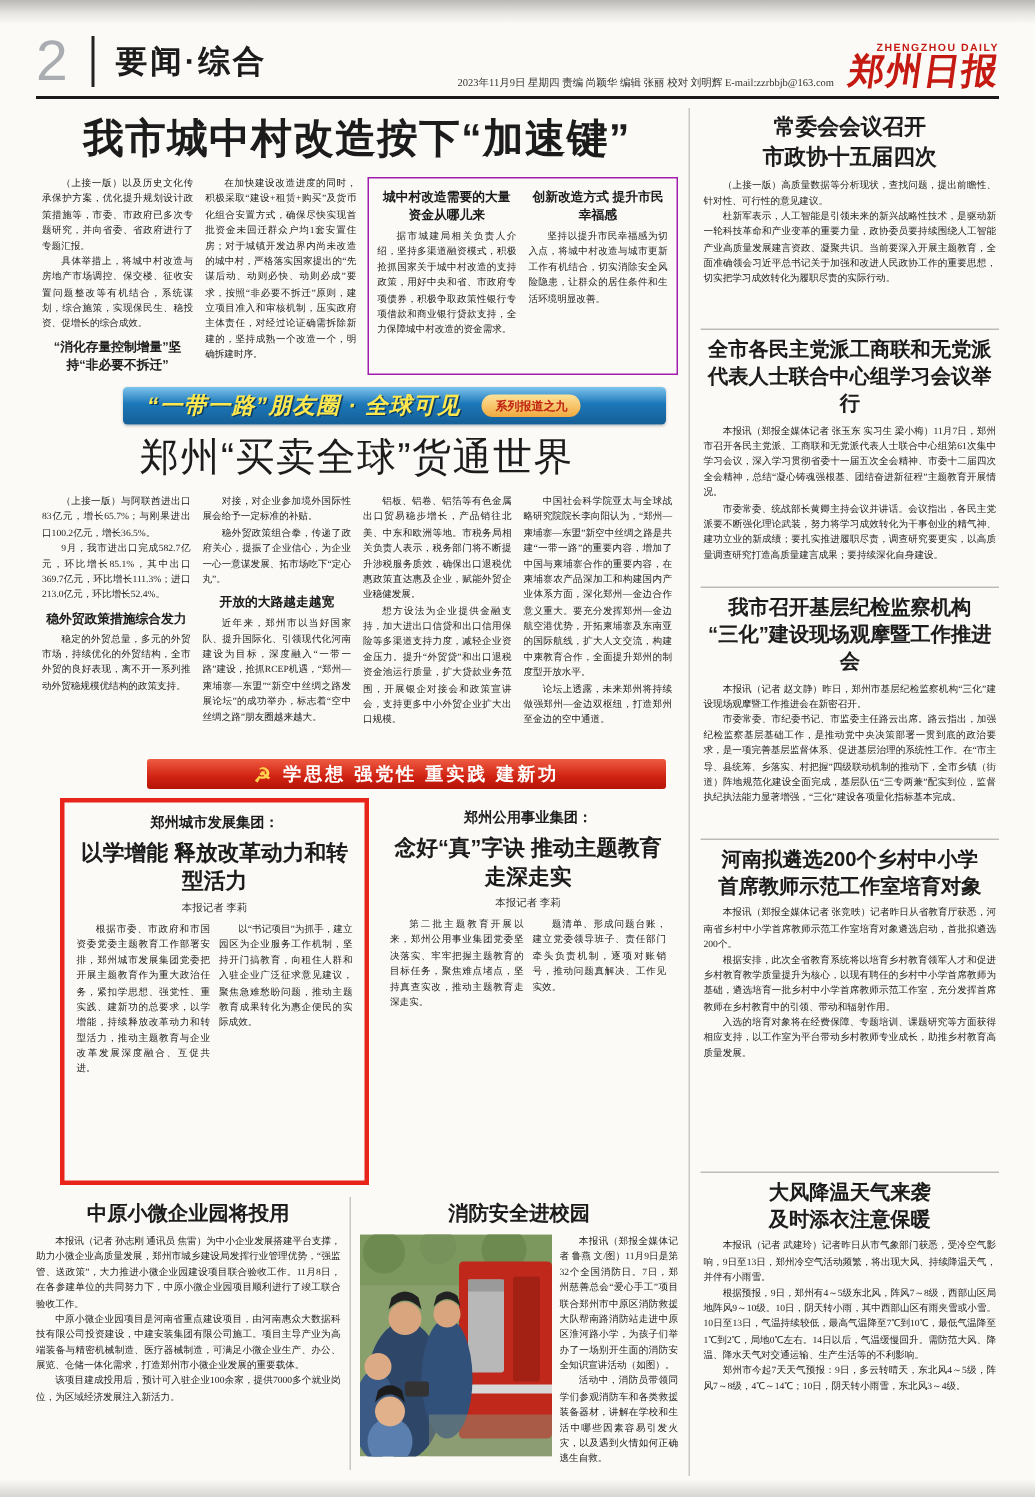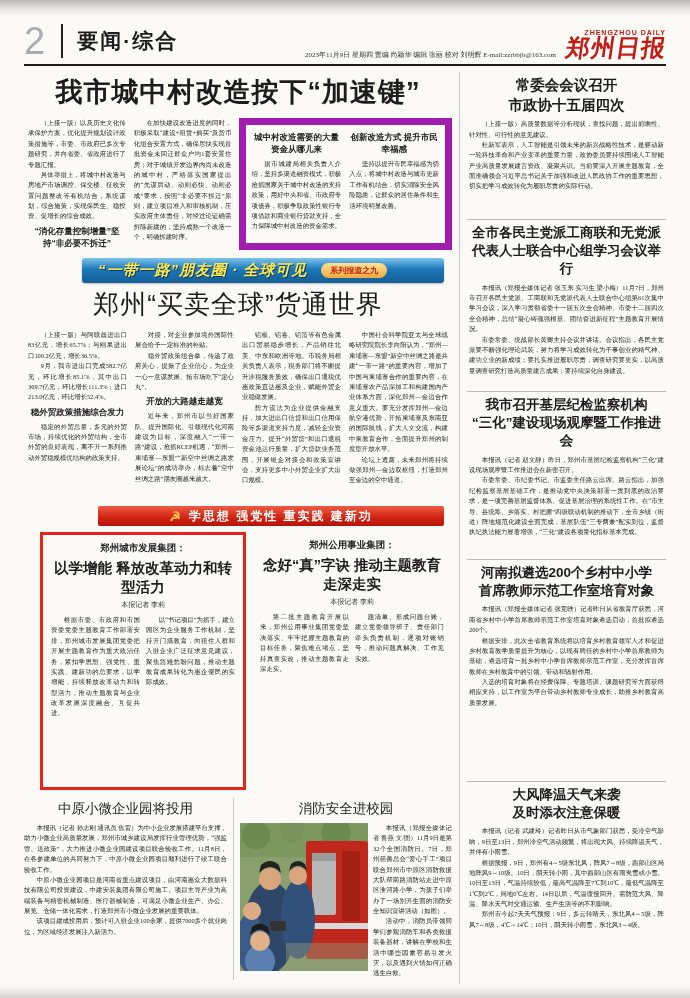--- a/index.html
+++ b/index.html
@@ -27,21 +27,21 @@
   .zone-divider { width:1px; background:#c9c7c2; margin:0 7px; }
   .zone-right { flex:1; }
 
   p.body, .body p { font-size:6.4px; line-height:1.62; text-align:justify; text-indent:2em; color:#222; }
   .sub-head { font-family:"Liberation Sans",sans-serif; font-weight:700; text-align:center; font-size:8.5px; margin:4px 0 3px; text-indent:0; }
 
   
   .h1-main { font-family:Liberation Sans, sans-serif; font-size:27px; font-weight:700; text-align:center; letter-spacing:1px; margin:2px 0 8px; }
   .main-cols { display:flex; height:132px; overflow:hidden; }
   .main-cols .col { flex:1; padding:0 4px; overflow:hidden; }
-  .main-box { flex:2; display:flex; border:7px solid #a21caf; padding:3px 2px; margin-left:3px; }
+  .main-box { flex:2; display:flex; border:1px solid #a21caf; padding:3px 2px; margin-left:3px; }
   .main-box .col { flex:1; }
 
   
   .belt-banner { position:relative; margin:8px 0 4px 58px; width:362px; height:25px; border-radius:3px;
     background:linear-gradient(#7cc4ec,#1c77b8 45%,#155f97); display:flex; align-items:center; box-shadow:0 1px 2px rgba(0,0,0,.25); }
   .belt-banner-title { font-family:"Liberation Sans",sans-serif; font-weight:700; font-style:italic; font-size:15px; color:#ffe84d; text-shadow:1px 1px 0 #0c3c63; margin-left:16px; letter-spacing:1px; }
   .belt-badge { margin-left:14px; background:linear-gradient(#fde39a,#f0a93f); color:#c02413; font-size:8px; font-weight:700; padding:2px 9px; border-radius:9px; }
   .h2-belt { font-family:"Liberation Sans",sans-serif; font-size:26px; font-weight:400; text-align:center; letter-spacing:1px; margin:4px 0 8px; }
   .belt-cols { display:flex; height:168px; overflow:hidden; }
   .belt-cols .col { flex:1; padding:0 4px; overflow:hidden; }
@@ -56,21 +56,21 @@
   .study-art.boxed { border:3px solid #e8251a; margin-right:6px;margin-left:16px; }
   .org-line { text-align:center; font-family:"Liberation Sans",sans-serif; font-weight:700; font-size:9.5px; margin-top:3px; }
   .study-title { text-align:center; font-family:"Liberation Sans",sans-serif; font-weight:700; font-size:14.5px; margin:4px 0 3px; }
   .byline { text-align:center; font-size:7px; color:#333; margin-bottom:5px; }
   .two-col { display:flex; }
   .two-col .col { flex:1; padding:0 3px; overflow:hidden; }
 
   
   .bottom-row { display:flex; margin-top:8px; height:182px; }
   .bl-art { width:210px; padding-right:6px; border-right:1px solid #c9c7c2; overflow:hidden; }
-  .small-title { text-align:center; font-family:"Liberation Sans",sans-serif; font-weight:400; font-size:13.5px; margin:2px 0 5px; }
+  .small-title { text-align:center; font-family:"Liberation Sans",sans-serif; font-weight:700; font-size:13.5px; margin:2px 0 5px; }
   .bm-art { flex:1; padding-left:6px; overflow:hidden; }
   .bm-flex { display:flex; margin-top:2px; }
   .photo { width:128px; height:148px; flex:none; margin-right:5px; }
   .bm-text { flex:1; overflow:hidden; }
 
   
   .r-art { padding:4px 2px 6px; border-bottom:1px solid #bdbbb6; overflow:hidden; }
   .r-art:last-child { border-bottom:none; }
   .r-title { text-align:center; font-family:"Liberation Sans",sans-serif; font-weight:700; font-size:14.5px; line-height:1.35; }
   .r-title.small { font-size:13.5px; }

